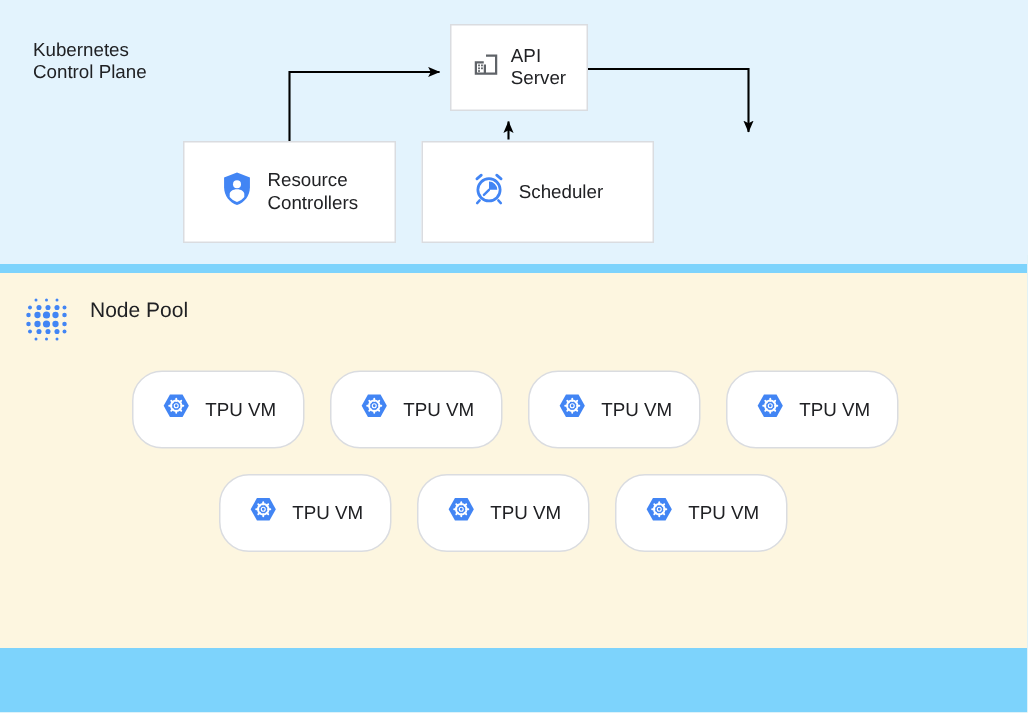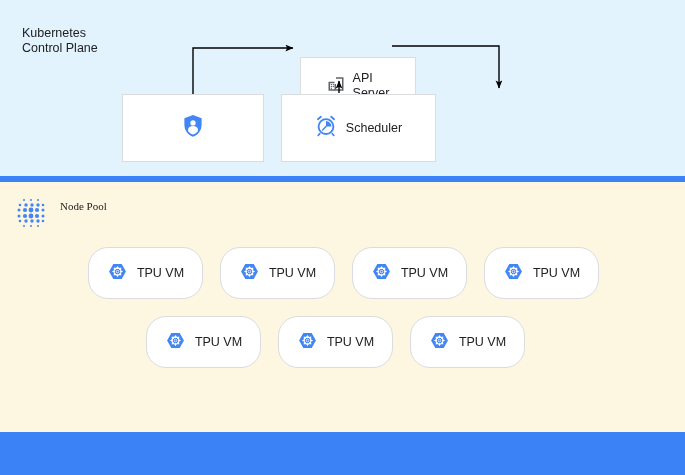--- a/index.html
+++ b/index.html
@@ -8,21 +8,21 @@
     background: #ffffff;
   }
   body {
     font-family: "Liberation Sans", sans-serif;
     -webkit-font-smoothing: antialiased;
   }
   #canvas {
     position: relative;
     width: 685px;
     height: 475px;
-    background: #3b82f6;
+    background: #7dd3fc;
     overflow: hidden;
   }
 
   
   .panel {
     position: absolute;
     left: 0;
     width: 685px;
   }
   #control-plane-panel {
@@ -44,22 +44,21 @@
     color: #202124;
     white-space: pre-line;
   }
   #control-plane-label {
     left: 22px;
     top: 26px;
   }
   #node-pool-label {
     left: 60px;
     top: 199px;
-    font-size: 11px;
-    font-family: Liberation Serif, serif;
+    font-size: 14px;
   }
 
   
   #node-pool-icon {
     position: absolute;
     left: 12px;
     top: 193px;
     width: 38px;
     height: 38px;
   }
@@ -84,21 +83,21 @@
     line-height: 15px;
     color: #202124;
     white-space: pre-line;
   }
   .ic {
     flex: 0 0 auto;
     display: block;
   }
 
   
-  #box-api-server   { left: 300px; top: 16px;  width: 116px;  height: 58px; margin-top: 41px; }
+  #box-api-server   { left: 300px; top: 16px;  width: 92px;  height: 58px; }
   #box-api-server .box-inner { gap: 8px; }
   #box-resource-controllers { left: 122px; top: 94px; width: 142px; height: 68px; }
   #box-scheduler    { left: 281px; top: 94px; width: 155px; height: 68px; }
   #box-storage      { left: 437px; top: 94px; width: 127px; height: 68px; }
 
   
   .tpu-box {
     height: 52px;
     border-radius: 20px;
   }
@@ -157,20 +156,22 @@
 
   <div class="box" id="box-resource-controllers">
     <div class="box-inner">
       <span class="ic">
         <svg width="22" height="24" viewBox="0 0 24 26" aria-hidden="true">
           <path fill="#4285f4" d="M12 1 2.6 4.6v7.1c0 5.9 4 11.4 9.4 12.9 5.4-1.5 9.4-7 9.4-12.9V4.6L12 1z"></path>
           <circle cx="12" cy="9.6" r="2.9" fill="#ffffff"></circle>
           <path fill="#ffffff" d="M12 13.1c-3.1 0-5.3 1.7-5.3 3.3v2.4c1.3 1.6 3.1 2.9 5.3 3.6 2.2-.7 4-2 5.3-3.6v-2.4c0-1.6-2.2-3.3-5.3-3.3z"></path>
         </svg>
       </span>
+      <span class="box-label">Resource
+Controllers</span>
     </div>
   </div>
 
   <div class="box" id="box-scheduler">
     <div class="box-inner">
       <span class="ic">
         <svg width="22" height="22" viewBox="0 0 24 24" aria-hidden="true">
           <path d="M3.2 4.6 6.4 1.9" stroke="#4285f4" stroke-width="2" stroke-linecap="round" fill="none"></path>
           <path d="M20.8 4.6 17.6 1.9" stroke="#4285f4" stroke-width="2" stroke-linecap="round" fill="none"></path>
           <path d="M5.2 20.3 3.4 22.3" stroke="#4285f4" stroke-width="1.8" stroke-linecap="round" fill="none"></path>

